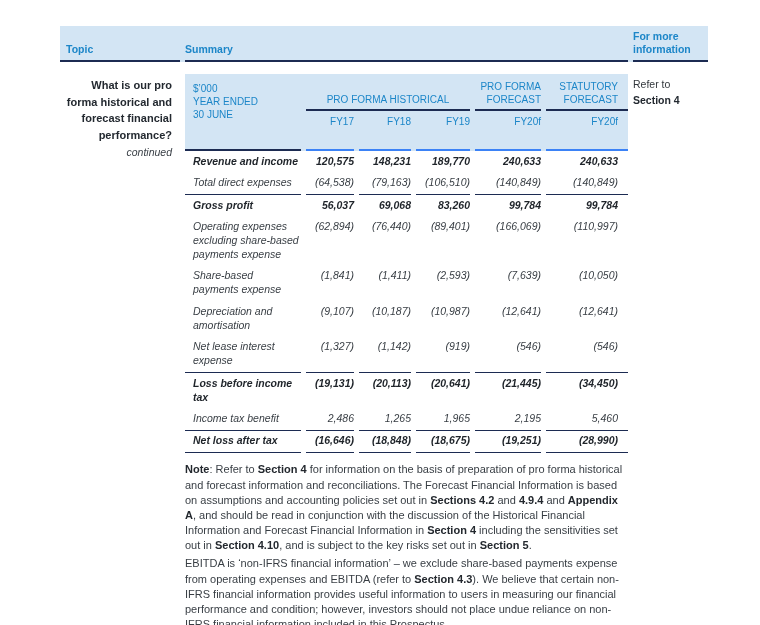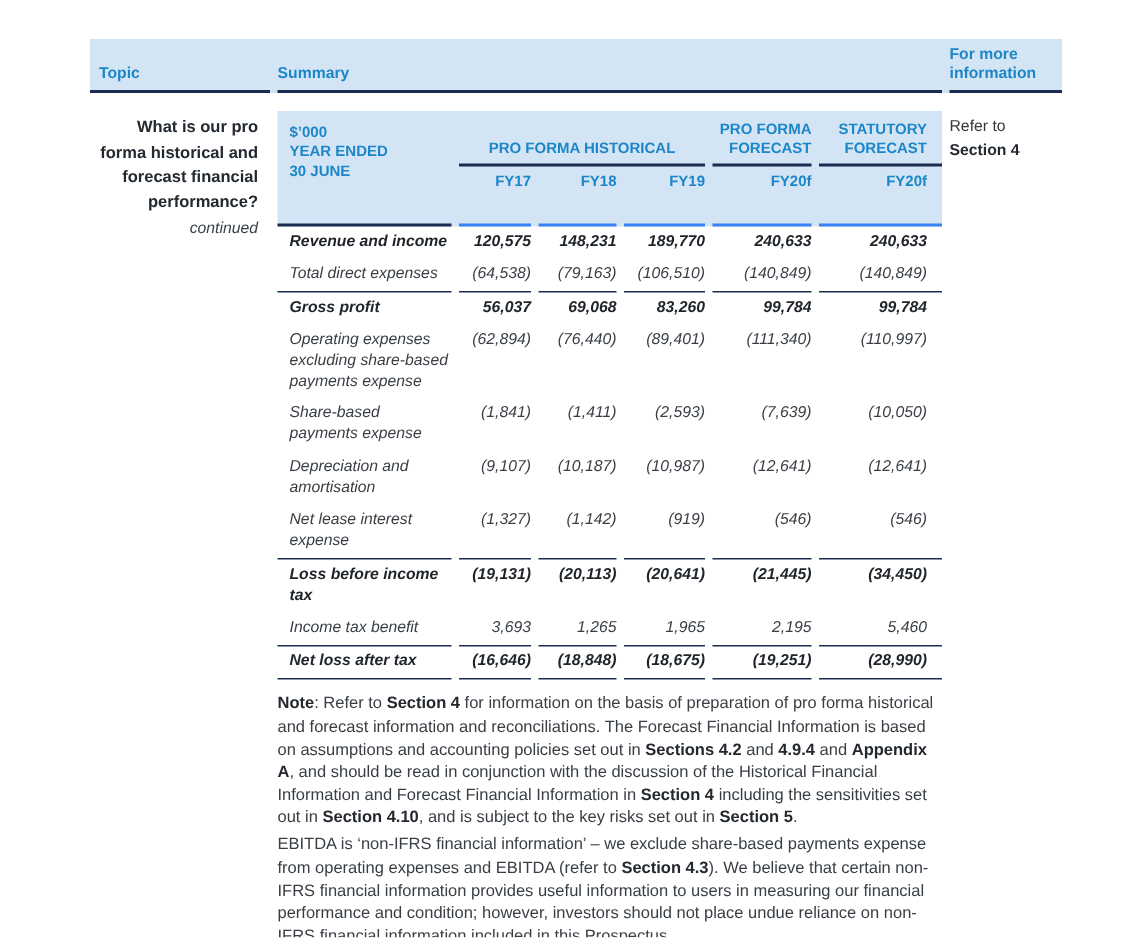--- a/index.html
+++ b/index.html
@@ -30,21 +30,21 @@
   .question { font-weight:bold; font-size:11px; line-height:1.5; color:#232930; }
   .continued { font-style:italic; font-size:10.5px; color:#3a4047; margin-top:3px; }
   .info-col { padding-top:3px; font-size:10.5px; line-height:1.5; color:#33383d; }
   .info-col .sect { font-weight:bold; color:#232930; }
   
   .fin-table { width:443px; font-size:10.5px; }
   .thead {
     background:#d3e5f4; display:grid;
     grid-template-columns:116px 48px 52px 54px 66px 82px; column-gap:5px;
     grid-template-rows:auto auto;
-    padding-top:6px; color:#1c86c8; font-weight:bold; font-size:10px; line-height:1.3;
+    padding-top:6px; color:#1c86c8; font-weight:normal; font-size:10px; line-height:1.3;
   }
   .unit-cell { grid-column:1; grid-row:1/3; padding:2px 0 4px 8px; border-bottom:2px solid #1c2b52; }
   .unit-cell span { display:block; }
   .grp { grid-row:1; align-self:end; border-bottom:2px solid #1c2b52; padding-bottom:3px; }
   .g-hist { grid-column:2/5; text-align:center; }
   .g-pf  { grid-column:5; text-align:right; }
   .g-st  { grid-column:6; text-align:right; padding-right:10px; }
   .fy { grid-row:2; text-align:right; padding:4px 0 21px; border-bottom:2px solid #3b82f6; }
   .fy.last { padding-right:10px; }
   
@@ -123,21 +123,21 @@
               <div class="c">69,068</div>
               <div class="c">83,260</div>
               <div class="c">99,784</div>
               <div class="c last">99,784</div>
             </div>
             <div class="trow">
               <div class="c lbl">Operating expenses excluding share-based payments expense</div>
               <div class="c">(62,894)</div>
               <div class="c">(76,440)</div>
               <div class="c">(89,401)</div>
-              <div class="c">(111,340)</div>
+              <div class="c">(166,069)</div>
               <div class="c last">(110,997)</div>
             </div>
             <div class="trow">
               <div class="c lbl">Share-based payments expense</div>
               <div class="c">(1,841)</div>
               <div class="c">(1,411)</div>
               <div class="c">(2,593)</div>
               <div class="c">(7,639)</div>
               <div class="c last">(10,050)</div>
             </div>
@@ -160,21 +160,21 @@
             <div class="trow bold rule-above">
               <div class="c lbl">Loss before income tax</div>
               <div class="c">(19,131)</div>
               <div class="c">(20,113)</div>
               <div class="c">(20,641)</div>
               <div class="c">(21,445)</div>
               <div class="c last">(34,450)</div>
             </div>
             <div class="trow">
               <div class="c lbl">Income tax benefit</div>
-              <div class="c">3,693</div>
+              <div class="c">2,486</div>
               <div class="c">1,265</div>
               <div class="c">1,965</div>
               <div class="c">2,195</div>
               <div class="c last">5,460</div>
             </div>
             <div class="trow bold rule-above rule-below">
               <div class="c lbl">Net loss after tax</div>
               <div class="c">(16,646)</div>
               <div class="c">(18,848)</div>
               <div class="c">(18,675)</div>

